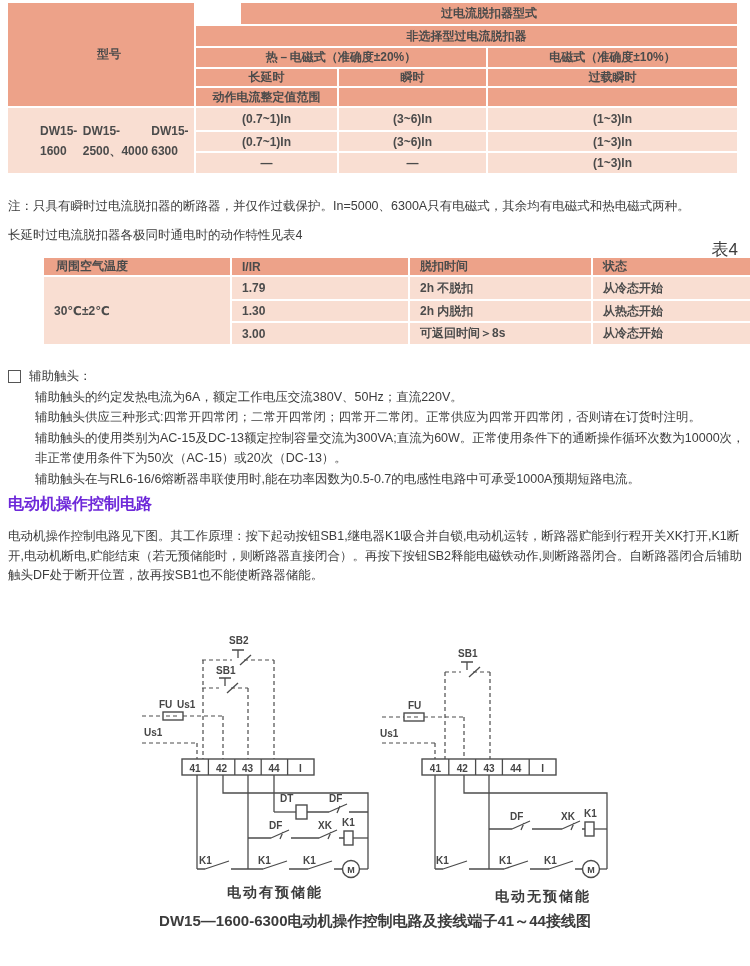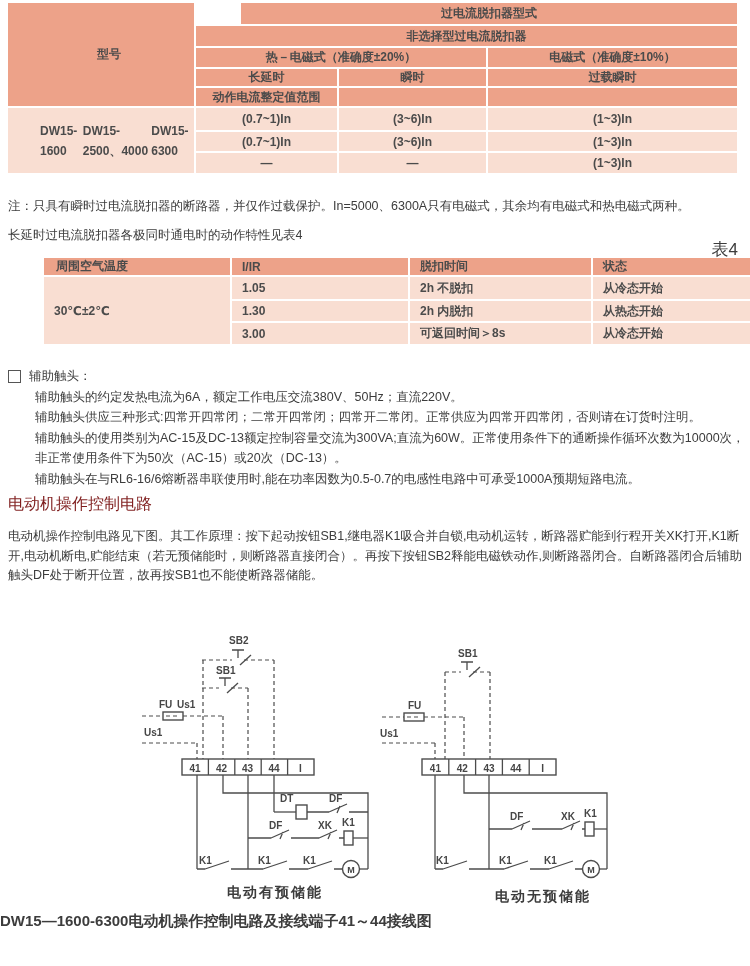--- a/index.html
+++ b/index.html
@@ -41,31 +41,31 @@
   .tbl4 .first{padding-left:12px;}
   .c-temp{grid-column:1;grid-row:2/5;padding-left:12px;}
 
   
   .aux{position:absolute;left:8px;top:366px;width:737px;font-size:12.5px;line-height:20.5px;color:#3c3c3c;}
   .aux-title{display:flex;align-items:center;gap:8px;}
   .chk{display:inline-block;width:11px;height:11px;border:1.4px solid #555;background:#fff;}
   .aux-lines{margin-left:27px;}
 
   
-  .sec-title{position:absolute;left:8px;top:494px;font-size:16px;font-weight:normal;color:#7f1d1d;}
+  .sec-title{position:absolute;left:8px;top:494px;font-size:16px;font-weight:bold;color:#6d28d9;}
   .sec-par{position:absolute;left:8px;top:527px;width:737px;font-size:12.5px;line-height:19.5px;color:#3c3c3c;}
 
   
   .diag{position:absolute;top:622px;}
   .diag-l{left:133px;}
   .diag-r{left:372px;}
   .dcap{position:absolute;font-size:14px;font-weight:bold;color:#3c3c3c;letter-spacing:2px;}
   .dcap-l{left:227px;top:884px;}
   .dcap-r{left:495px;top:888px;}
-  .bottom-cap{position:absolute;left:0;top:912px;width:750px;text-align:left;
+  .bottom-cap{position:absolute;left:0;top:912px;width:750px;text-align:center;
               font-size:15px;font-weight:bold;color:#3c3c3c;}
   svg text{font-family:"Liberation Sans","DejaVu Sans",sans-serif;font-size:10px;font-weight:bold;fill:#464646;}
   .wire{stroke:#4c4c4c;stroke-width:1.3;fill:none;}
   .wired{stroke:#4c4c4c;stroke-width:1.2;fill:none;stroke-dasharray:4 3;}
   .box{stroke:#4c4c4c;stroke-width:1.4;fill:none;}
 </style>
 </head>
 <body>
 
 <div id="page">
@@ -101,21 +101,21 @@
   <div class="note" style="top:197px">注：只具有瞬时过电流脱扣器的断路器，并仅作过载保护。In=5000、6300A只有电磁式，其余均有电磁式和热电磁式两种。</div>
   <div class="note" style="top:226px">长延时过电流脱扣器各极同时通电时的动作特性见表4</div>
   <div class="t4label">表4</div>
 
   <div class="tbl4">
     <div class="cell hd first" style="grid-column:1;grid-row:1">周围空气温度</div>
     <div class="cell hd" style="grid-column:3;grid-row:1">脱扣时间</div>
     <div class="cell hd" style="grid-column:2;grid-row:1">I/IR</div>
     <div class="cell hd" style="grid-column:4;grid-row:1">状态</div>
     <div class="cell dt c-temp">30℃±2℃</div>
-    <div class="cell dt" style="grid-column:2;grid-row:2">1.05</div>
+    <div class="cell dt" style="grid-column:2;grid-row:2">1.79</div>
     <div class="cell dt" style="grid-column:3;grid-row:2">2h 不脱扣</div>
     <div class="cell dt" style="grid-column:4;grid-row:2">从冷态开始</div>
     <div class="cell dt" style="grid-column:2;grid-row:3">1.30</div>
     <div class="cell dt" style="grid-column:3;grid-row:3">2h 内脱扣</div>
     <div class="cell dt" style="grid-column:4;grid-row:3">从热态开始</div>
     <div class="cell dt" style="grid-column:2;grid-row:4">3.00</div>
     <div class="cell dt" style="grid-column:3;grid-row:4">可返回时间＞8s</div>
     <div class="cell dt" style="grid-column:4;grid-row:4">从冷态开始</div>
   </div>
 

